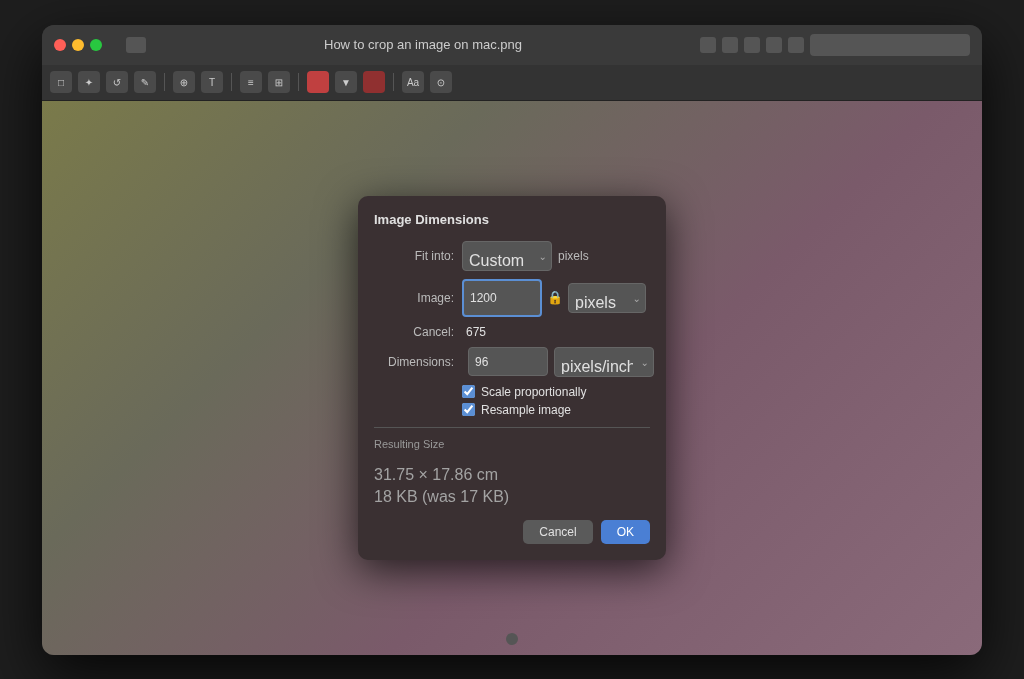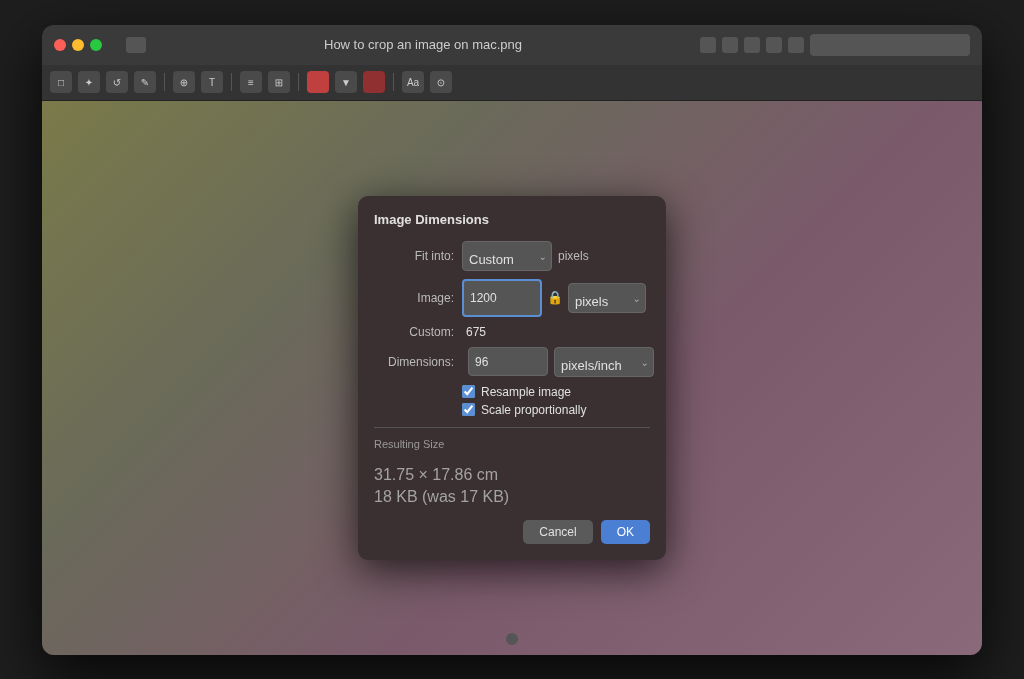--- a/index.html
+++ b/index.html
@@ -179,21 +179,21 @@
       gap: 6px;
     }
 
     .select-dropdown {
       appearance: none;
       -webkit-appearance: none;
       background: #555;
       border: 1px solid #666;
       border-radius: 4px;
       color: #e0e0e0;
-      font-size: 13px;
+      font-size: 16px;
       padding: 10px 20px 2px 6px;
       height: 30px;
       cursor: pointer;
       position: relative;
     }
 
     .select-wrapper {
       position: relative;
       display: inline-block;
     }
@@ -457,42 +457,42 @@
             <select class="select-dropdown select-unit">
               <option>pixels</option>
               <option>percent</option>
               <option>inches</option>
               <option>cm</option>
             </select>
           </div>
         </div>
 
         <div class="form-row">
-          <div class="form-label">Custom:</div>
+          <div class="form-label">Cancel:</div>
           <span class="height-value">675</span>
         </div>
 
         <div class="resolution-row">
           <div class="form-label">Dimensions:</div>
           <input type="text" class="resolution-input" value="96" style="">
           <div class="select-wrapper">
             <select class="select-dropdown select-res-unit">
               <option>pixels/inch</option>
               <option>pixels/cm</option>
             </select>
           </div>
         </div>
 
         <div class="checkbox-row">
           <input type="checkbox" class="checkbox-input" checked="" style="">
-          <label class="checkbox-label">Resample image</label>
+          <label class="checkbox-label">Scale proportionally</label>
         </div>
         <div class="checkbox-row">
           <input type="checkbox" class="checkbox-input" checked="" style="">
-          <label class="checkbox-label">Scale proportionally</label>
+          <label class="checkbox-label">Resample image</label>
         </div>
 
         <div class="divider"></div>
 
         <div class="resulting-size-section">
           <div class="section-label">Resulting Size</div>
           <div class="size-text">31.75 × 17.86 cm</div>
           <div class="size-text">18 KB (was 17 KB)</div>
         </div>
 

